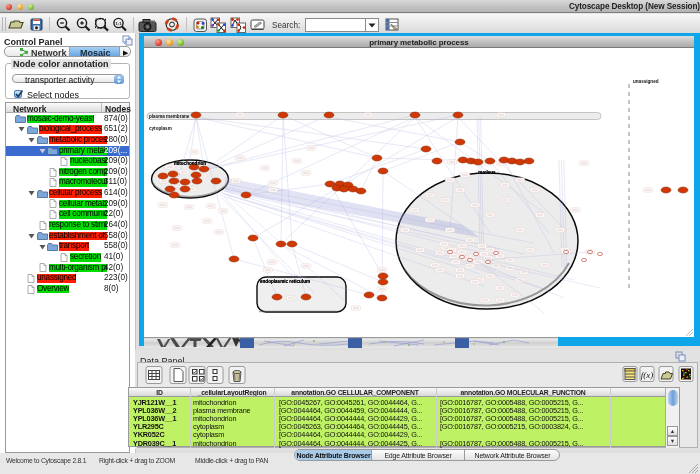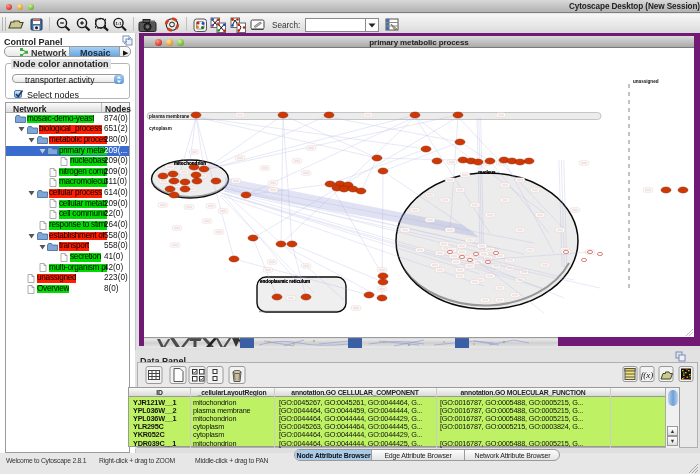--- a/index.html
+++ b/index.html
@@ -271,21 +271,21 @@
   <svg class="abs" style="left:21px;top:181.6px" width="8" height="9">
         <path d="M1 8.5 v-8 h4 l2 2 v6 z" fill="#fdfdfd" stroke="#999" stroke-width="0.8"></path>
         <path d="M5 0.5 v2 h2" fill="none" stroke="#999" stroke-width="0.8"></path>
       </svg>
   <div class="abs" style="left:31px;top:181.9px;font-size:8.2px;letter-spacing:-0.25px;color:#000;background:#00dc00;white-space:nowrap;line-height:8.6px;max-width:70px;overflow:hidden">Overview</div>
   <div class="abs" style="left:98px;top:181.9px;font-size:8.2px;color:#111;line-height:8.6px">8(0)</div>
  </div>
 </div>
 <div class="abs" style="left:135px;top:34px;width:1px;height:419px;background:#c5c5c5"></div>
 
-<div class="abs" style="left:139px;top:33px;width:561px;height:313px;background:#701a75">
+<div class="abs" style="left:139px;top:33px;width:561px;height:313px;background:#0ea5e9">
  <div class="abs" style="left:5px;top:3px;width:550px;height:12px;
    background:linear-gradient(#dcdcdc,#c2c2c2 50%,#aaaaaa);border-bottom:1px solid #7a7a7a">
   <div class="tl" style="left:11px;top:2.5px;width:7px;height:7px;background:radial-gradient(circle at 35% 30%,#ff9a8a,#dd4338 60%,#b02014)"></div>
   <div class="tl" style="left:22px;top:2.5px;width:7px;height:7px;background:radial-gradient(circle at 35% 30%,#ffe9a0,#e9a43a 60%,#c07a10)"></div>
   <div class="tl" style="left:33px;top:2.5px;width:7px;height:7px;background:radial-gradient(circle at 35% 30%,#d2f4a0,#7cbf3a 60%,#4e9414)"></div>
   <div class="abs" style="left:0;top:2px;width:550px;text-align:center;font-size:8px;letter-spacing:-0.1px;font-weight:bold;color:#222">primary metabolic process</div>
  </div>
  <div class="abs" style="left:5px;top:15px;width:550px;height:289px;background:#ffffff">
 <svg width="550" height="289" viewBox="0 0 550 289" style="position:absolute;left:0;top:0">
         <g>
@@ -696,21 +696,21 @@
         <circle cx="300" cy="5" r="0.8" fill="#aa4"></circle>
         <circle cx="330" cy="7" r="0.8" fill="#aa4"></circle>
         <circle cx="360" cy="5" r="0.8" fill="#4a4"></circle>
       </g>
   <rect x="311" y="0" width="14" height="11" fill="#3a5fa5"></rect>
   <rect x="0" y="0" width="414" height="1.2" fill="#9a9a9a"></rect>
  </svg>
 </div>
 
 <div class="abs" style="left:135px;top:350px;width:565px;height:99px;background:#e2e2e2">
- <div class="abs" style="left:5px;top:6px;font-size:9px;font-weight:bold;color:#222">Data Panel</div>
+ <div class="abs" style="left:5px;top:6px;font-size:9px;font-weight:normal;color:#222">Data Panel</div>
  <svg class="abs" style="left:540px;top:1px" width="11" height="11" viewBox="0 0 11 11">
    <rect x="1" y="1" width="6" height="6" fill="none" stroke="#7790b5"></rect>
    <rect x="4" y="4" width="6" height="6" fill="#eef" stroke="#7790b5"></rect>
  </svg>
  <div class="abs" style="left:2px;top:12px;width:561px;height:86px;background:#e9e9e9;border:1px solid #b0b0b0">
 
   <svg class="abs" style="left:4px;top:3px" width="557" height="20" viewBox="0 0 557 20">
     <g>
     <rect x="4" y="0.5" width="16" height="17" rx="2" fill="#f2f2f2" stroke="#9a9a9a"></rect>
     <rect x="6.5" y="4.5" width="11" height="9" fill="#fff" stroke="#444"></rect>

